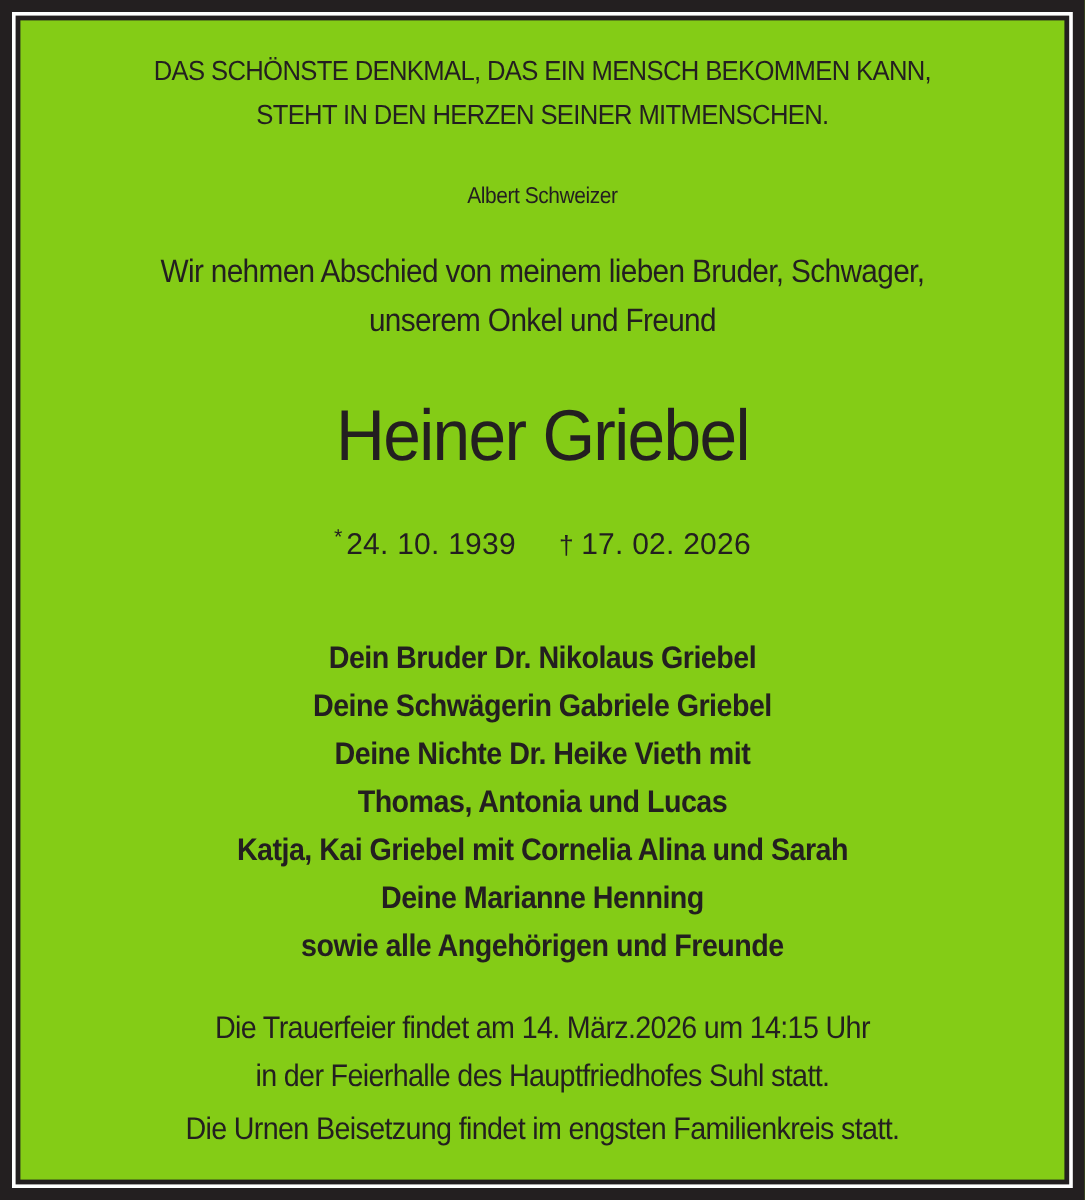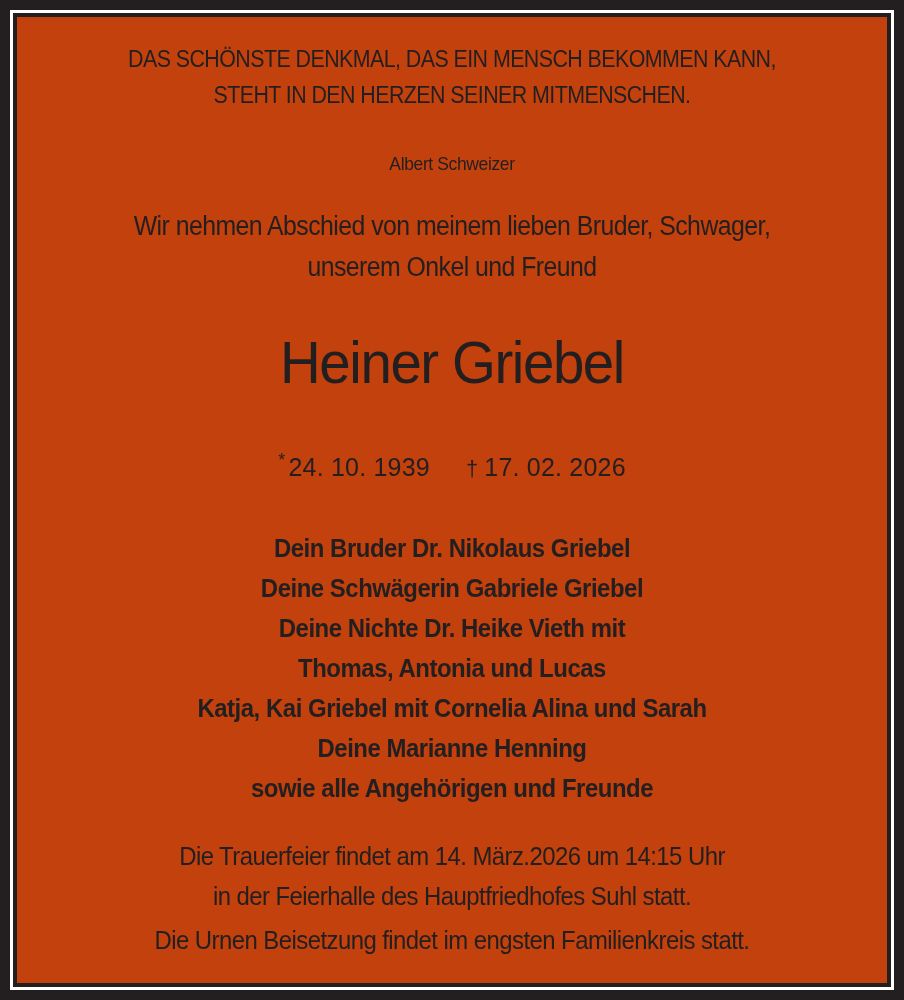--- a/index.html
+++ b/index.html
@@ -17,21 +17,21 @@
     background: #ffffff;
   }
   .inner-frame {
     position: absolute;
     left: 13px; top: 13px; right: 13px; bottom: 13px;
     background: #231f20;
   }
   .panel {
     position: absolute;
     left: 17px; top: 17px; right: 17px; bottom: 17px;
-    background: #c2410c;
+    background: #84cc16;
     padding-left: 32px;
   }
   .line {
     position: absolute;
     left: 0; right: 0;
     text-align: center;
     white-space: nowrap;
     line-height: 1;
   }
   .quote {
@@ -70,21 +70,21 @@
   <div class="line quote" style="top:31px;">DAS SCHÖNSTE DENKMAL, DAS EIN MENSCH BEKOMMEN KANN,</div>
   <div class="line quote" style="top:67px;">STEHT IN DEN HERZEN SEINER MITMENSCHEN.</div>
 
   <div class="line author" style="top:137px;">Albert Schweizer</div>
 
   <div class="line intro" style="top:196px;">Wir nehmen Abschied von meinem lieben Bruder, Schwager,</div>
   <div class="line intro" style="top:237px;">unserem Onkel und Freund</div>
 
   <div class="line name" style="top:316px;">Heiner Griebel</div>
 
-  <div class="line dates" style="top:438px;">
+  <div class="line dates" style="top:425px;">
     <span class="star">*</span><span>24. 10. 1939</span><span class="gap"></span><span class="cross">†</span><span>17. 02. 2026</span>
   </div>
 
   <div class="line mourner" style="top:518px;">Dein Bruder Dr. Nikolaus Griebel</div>
   <div class="line mourner" style="top:558px;">Deine Schwägerin Gabriele Griebel</div>
   <div class="line mourner" style="top:598px;">Deine Nichte Dr. Heike Vieth mit</div>
   <div class="line mourner" style="top:638px;">Thomas, Antonia und Lucas</div>
   <div class="line mourner" style="top:678px;">Katja, Kai Griebel mit Cornelia Alina und Sarah</div>
   <div class="line mourner" style="top:718px;">Deine Marianne Henning</div>
   <div class="line mourner" style="top:758px;">sowie alle Angehörigen und Freunde</div>

